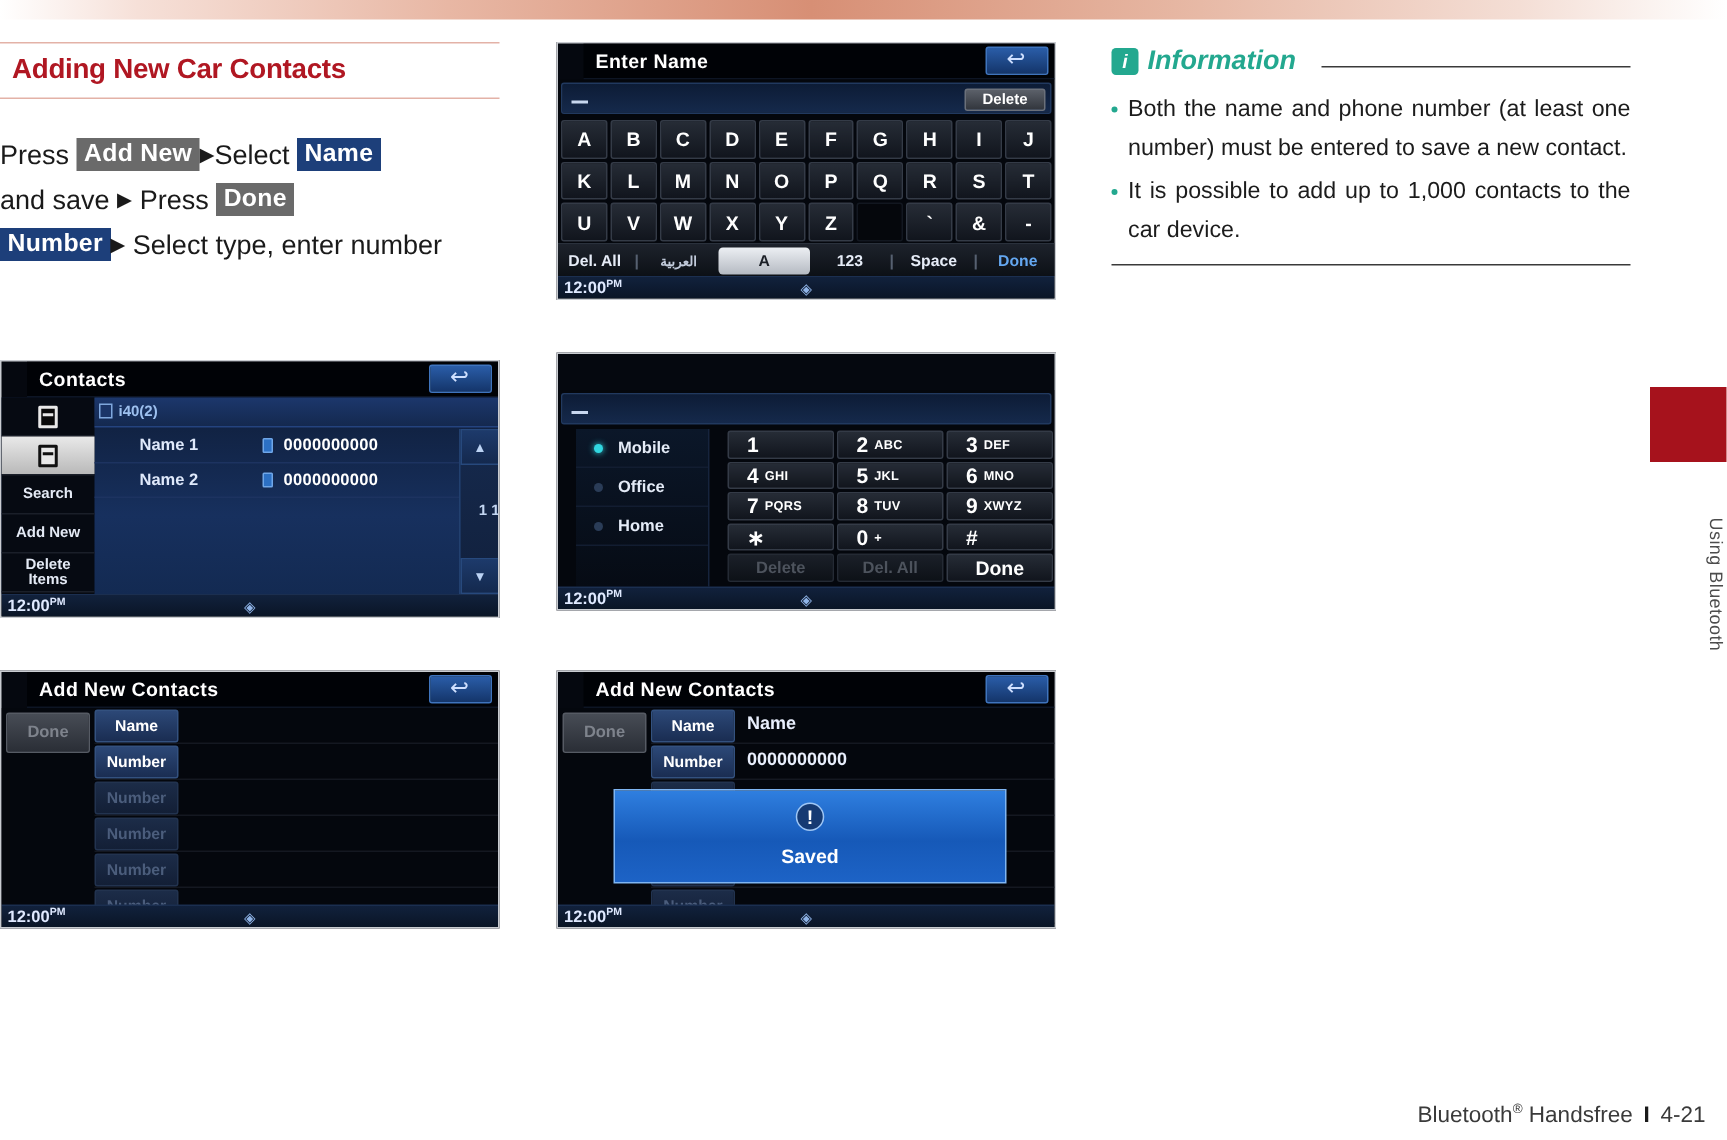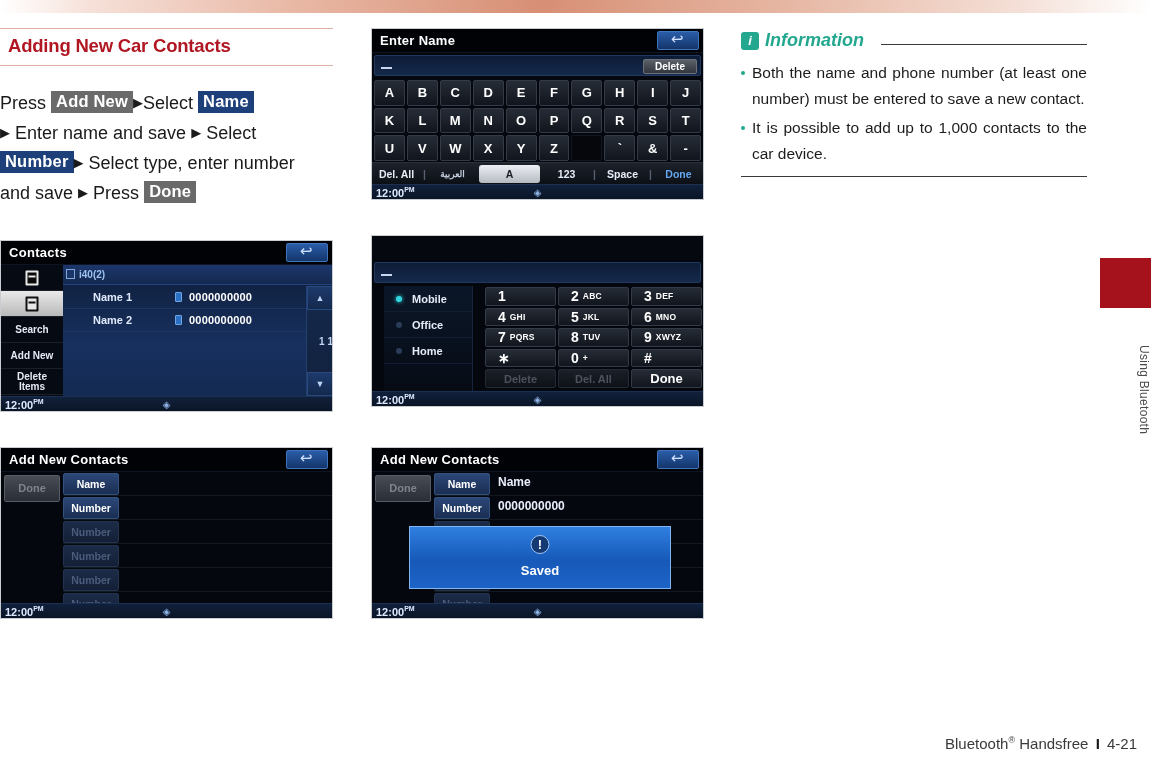--- a/index.html
+++ b/index.html
@@ -45,20 +45,21 @@
   
   .shot{
     position:absolute; width:333px; height:172px;
     background:#05080f; border:1px solid #c9ccd1;
     overflow:hidden; color:#e8eefc;
     font-size:9px;
   }
   .shot .hdr{
     height:24px; background:#000206; position:relative;
     border-bottom:1px solid #0d1524;
+    margin-left:17px;
   }
   .shot .hdr .ttl{
     position:absolute; left:8px; top:4px;
     font-size:13px; font-weight:bold; color:#ffffff; letter-spacing:0.3px;
   }
   .backbtn{
     position:absolute; right:4px; top:2px; width:42px; height:19px;
     background:linear-gradient(to bottom,#2a5da8,#14356a);
     border:1px solid #3f74bd; border-radius:2px;
   }
@@ -364,34 +365,28 @@
     <div class="rule-bot"></div>
   </div>
 
   <div class="steps">
     <span class="ln">
       <span>Press</span>
       <span class="kbd-grey">Add New</span><span class="arw">▶</span><span>Select</span>
       <span class="kbd-blue">Name</span>
     </span>
     <span class="ln">
+      <span>and save</span>
       <span class="arw">▶</span>
-      <span>Enter name and save</span>
-      <span class="arw">▶</span>
-      <span>Select</span>
+      <span>Press</span>
+      <span class="kbd-grey">Done</span>
     </span>
     <span class="ln">
       <span class="kbd-blue">Number</span><span class="arw">▶</span>
       <span>Select type, enter number</span>
-    </span>
-    <span class="ln">
-      <span>and save</span>
-      <span class="arw">▶</span>
-      <span>Press</span>
-      <span class="kbd-grey">Done</span>
     </span>
   </div>
 </div>
 
 <div class="shot" id="shot-contacts">
   <div class="hdr">
     <div class="ttl">Contacts</div>
     <div class="backbtn"></div>
   </div>
   <div class="ct-body">

